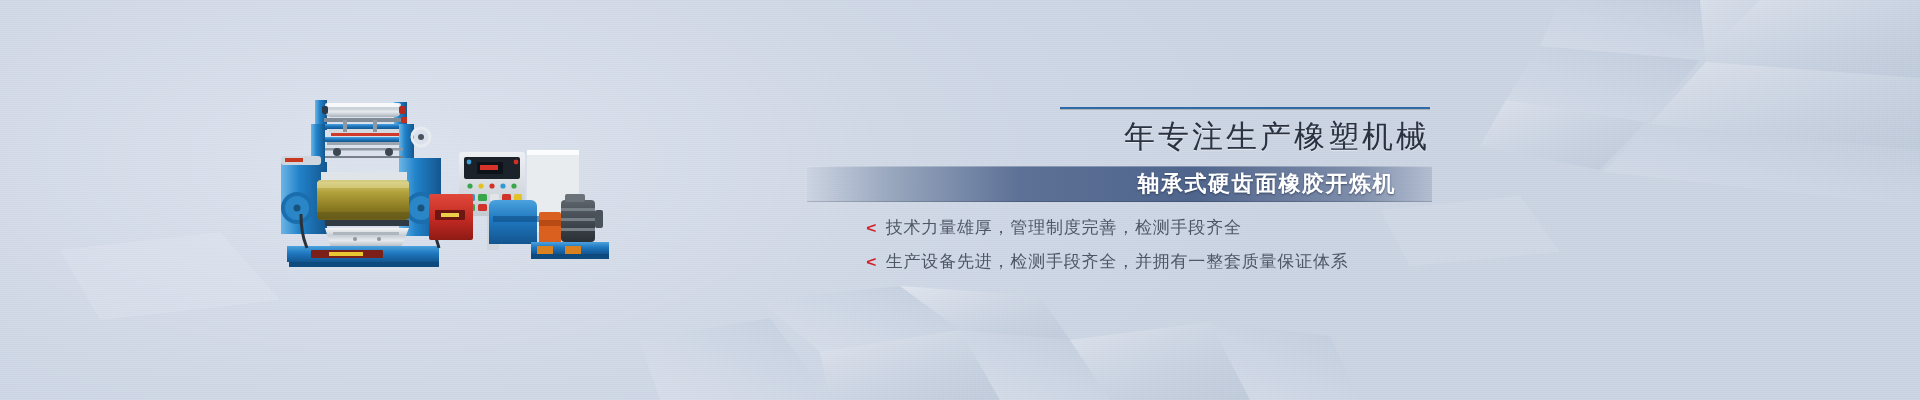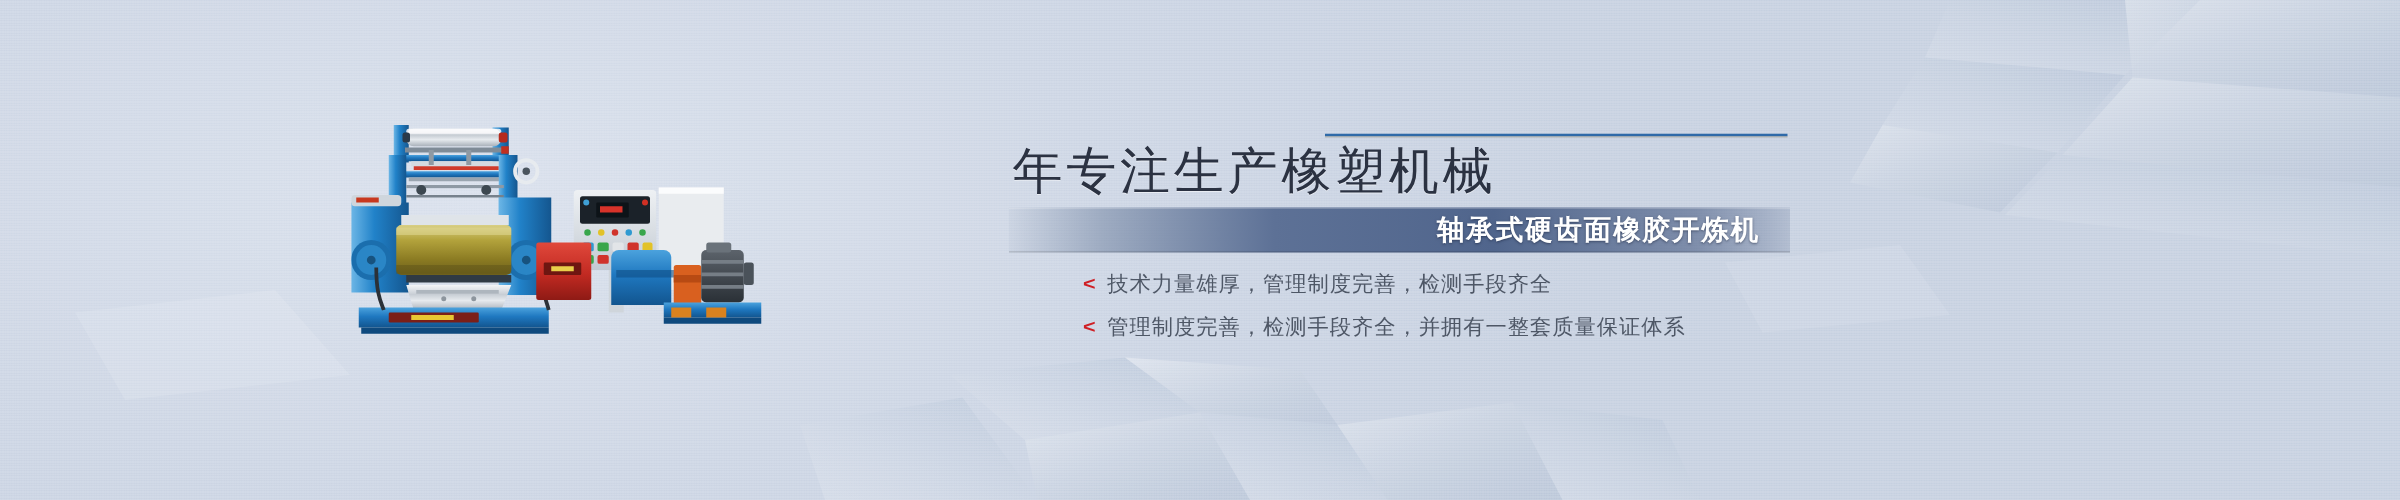--- a/index.html
+++ b/index.html
@@ -54,22 +54,22 @@
   }
   .rule::after{
     content:""; position:absolute; left:0; top:2px;
     width:100%; height:1px; background:rgba(150,145,130,.55);
   }
 
   .headline {
     position:absolute;
     left:0; top:18px;
     width:620px;
-    text-align:left;
-    font-size:40px;
+    text-align:right;
+    font-size:31px;
     line-height:46px;
     letter-spacing:3px;
     color:#2b3242;
     font-family:"Liberation Serif","DejaVu Serif",serif;
     white-space:nowrap;
     text-shadow:0 1px 0 rgba(255,255,255,.5);
   }
 
   .ribbon {
     position:absolute;
@@ -84,21 +84,21 @@
        rgba(68,88,128,.18) 100%);
     box-shadow:inset 0 1px 0 rgba(255,255,255,.28),
                inset 0 -1px 0 rgba(0,0,0,.16);
     display:flex; align-items:center; justify-content:flex-end;
   }
   .ribbon-label{
     color:#ffffff;
     font-size:22px;
     font-weight:bold;
     letter-spacing:1.5px;
-    padding-right:24px;
+    padding-right:36px;
     white-space:nowrap;
     text-shadow:0 1px 2px rgba(20,30,55,.55);
   }
 
   .bullets{
     position:absolute;
     left:57px; top:123px;
     width:620px;
   }
   .bullet{
@@ -337,19 +337,19 @@
 
     <div class="bullets">
 
       <div class="bullet">
         <span class="bullet-marker">&lt;</span>
         <span class="bullet-text">技术力量雄厚，管理制度完善，检测手段齐全</span>
       </div>
 
       <div class="bullet">
         <span class="bullet-marker">&lt;</span>
-        <span class="bullet-text">管理制度完善，检测手段齐全，并拥有一整套质量保证体系</span>
+        <span class="bullet-text">生产设备先进，检测手段齐全，并拥有一整套质量保证体系</span>
       </div>
 
     </div>
   </div>
 
 </div>
 
 </body></html>

